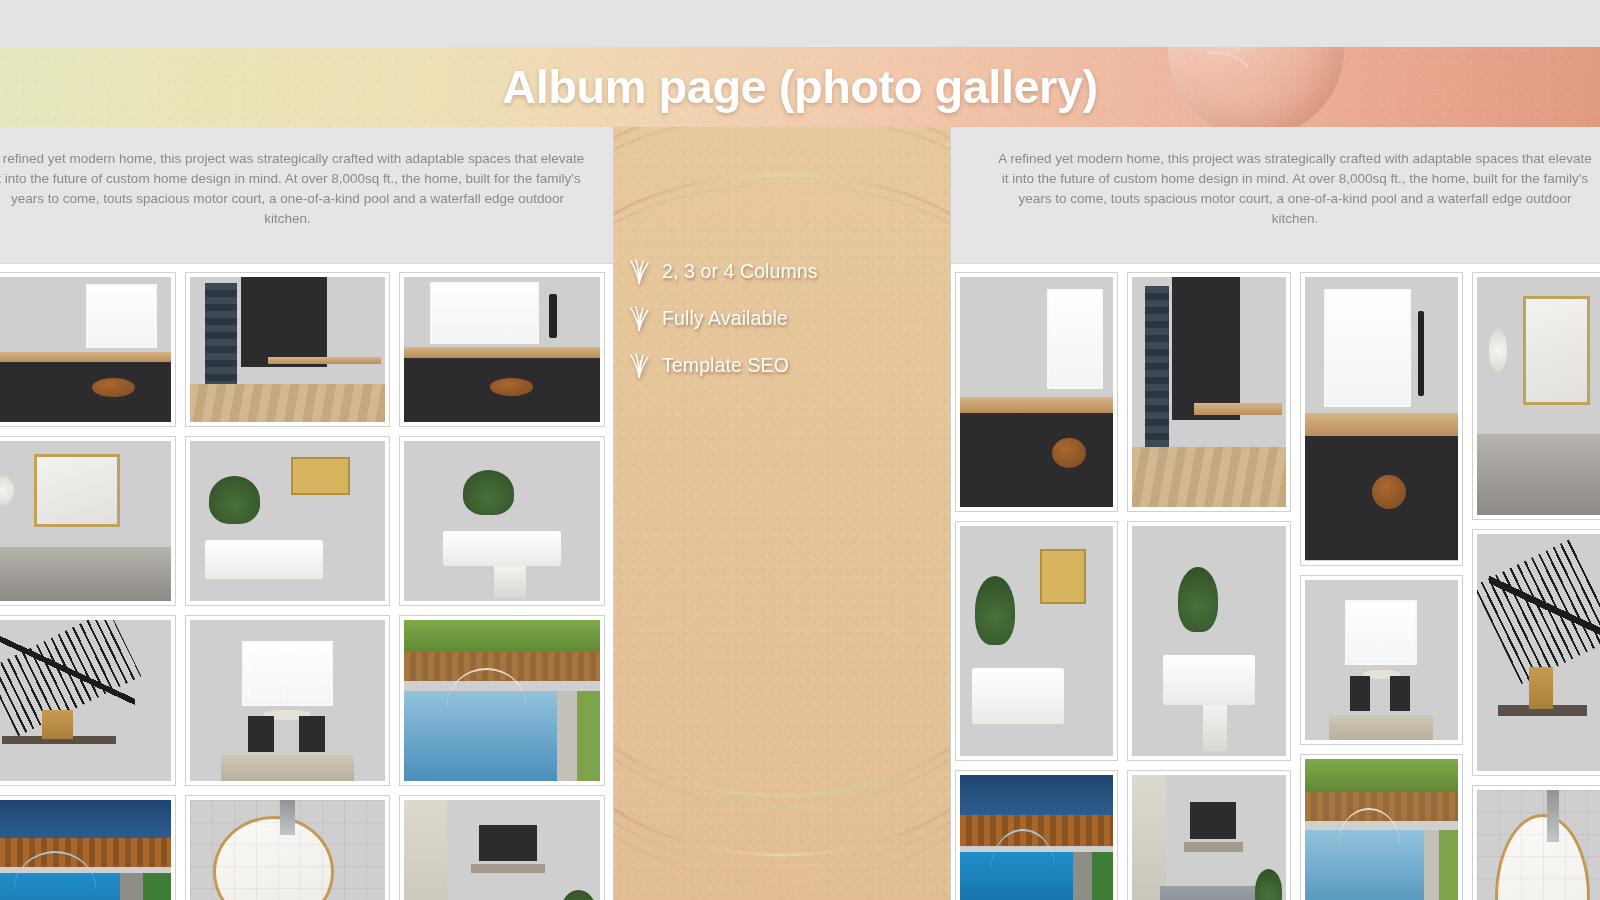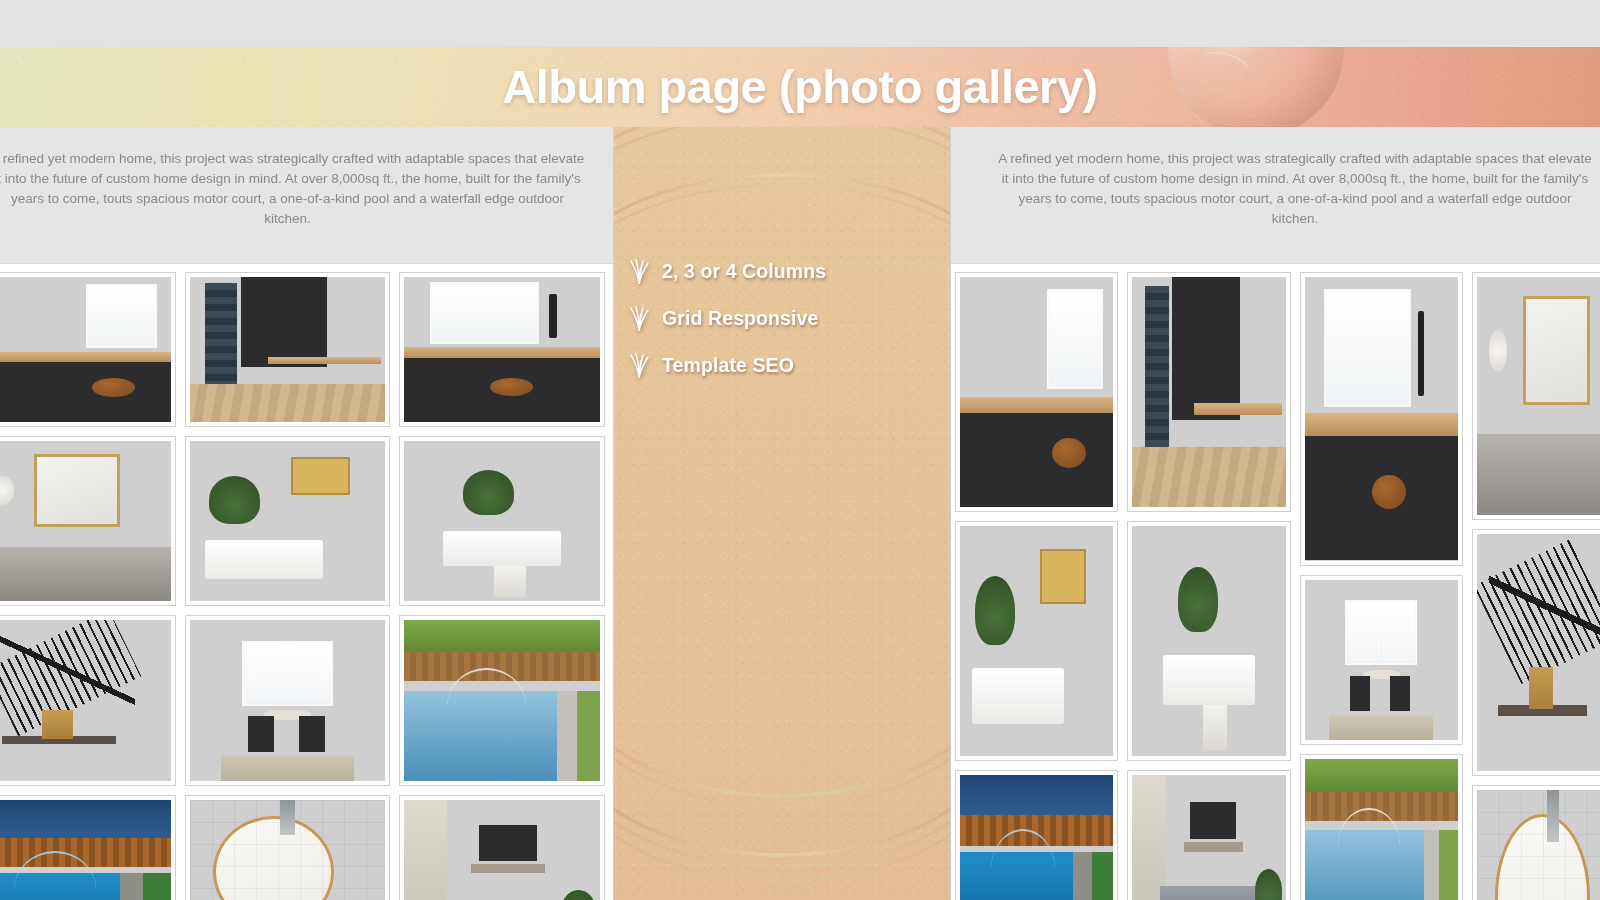--- a/index.html
+++ b/index.html
@@ -254,21 +254,21 @@
   .feature-item:nth-child(2) { margin-bottom: 21px; }
   .feature-item:nth-child(3) { margin-bottom: 21px; }
   .feature-item:nth-child(4) { margin-bottom: 21px; }
   .grass-icon {
     flex: 0 0 auto;
     width: 22px; height: 26px;
     filter: drop-shadow(1px 2px 2px rgba(110,75,45,0.45));
   }
   .feature-label {
     font-size: 19.5px;
-    font-weight: bold;
+    font-weight: normal;
     color: #ffffff;
     text-shadow: 1px 2px 3px rgba(105,72,44,0.55);
     letter-spacing: 0.1px;
   }
 </style>
 </head>
 <body>
 
 <div class="stage">
 
@@ -439,21 +439,21 @@
           <div class="feature-item">
             <svg class="grass-icon" viewBox="0 0 22 26">
               <g fill="none" stroke="#ffffff" stroke-width="1.5" stroke-linecap="round">
                 <path d="M11 25 C10 18 7 10 3 3"></path>
                 <path d="M11 25 C11 17 10 9 8 2"></path>
                 <path d="M11 25 C12 17 13 10 15 3"></path>
                 <path d="M11 25 C13 18 16 11 20 5"></path>
                 <path d="M11 25 C11.5 19 12 14 12.5 9"></path>
               </g>
             </svg>
-            <span class="feature-label">Grid Responsive</span>
+            <span class="feature-label">Fully Available</span>
           </div>
           <div class="feature-item">
             <svg class="grass-icon" viewBox="0 0 22 26">
               <g fill="none" stroke="#ffffff" stroke-width="1.5" stroke-linecap="round">
                 <path d="M11 25 C10 18 7 10 3 3"></path>
                 <path d="M11 25 C11 17 10 9 8 2"></path>
                 <path d="M11 25 C12 17 13 10 15 3"></path>
                 <path d="M11 25 C13 18 16 11 20 5"></path>
                 <path d="M11 25 C11.5 19 12 14 12.5 9"></path>
               </g>

